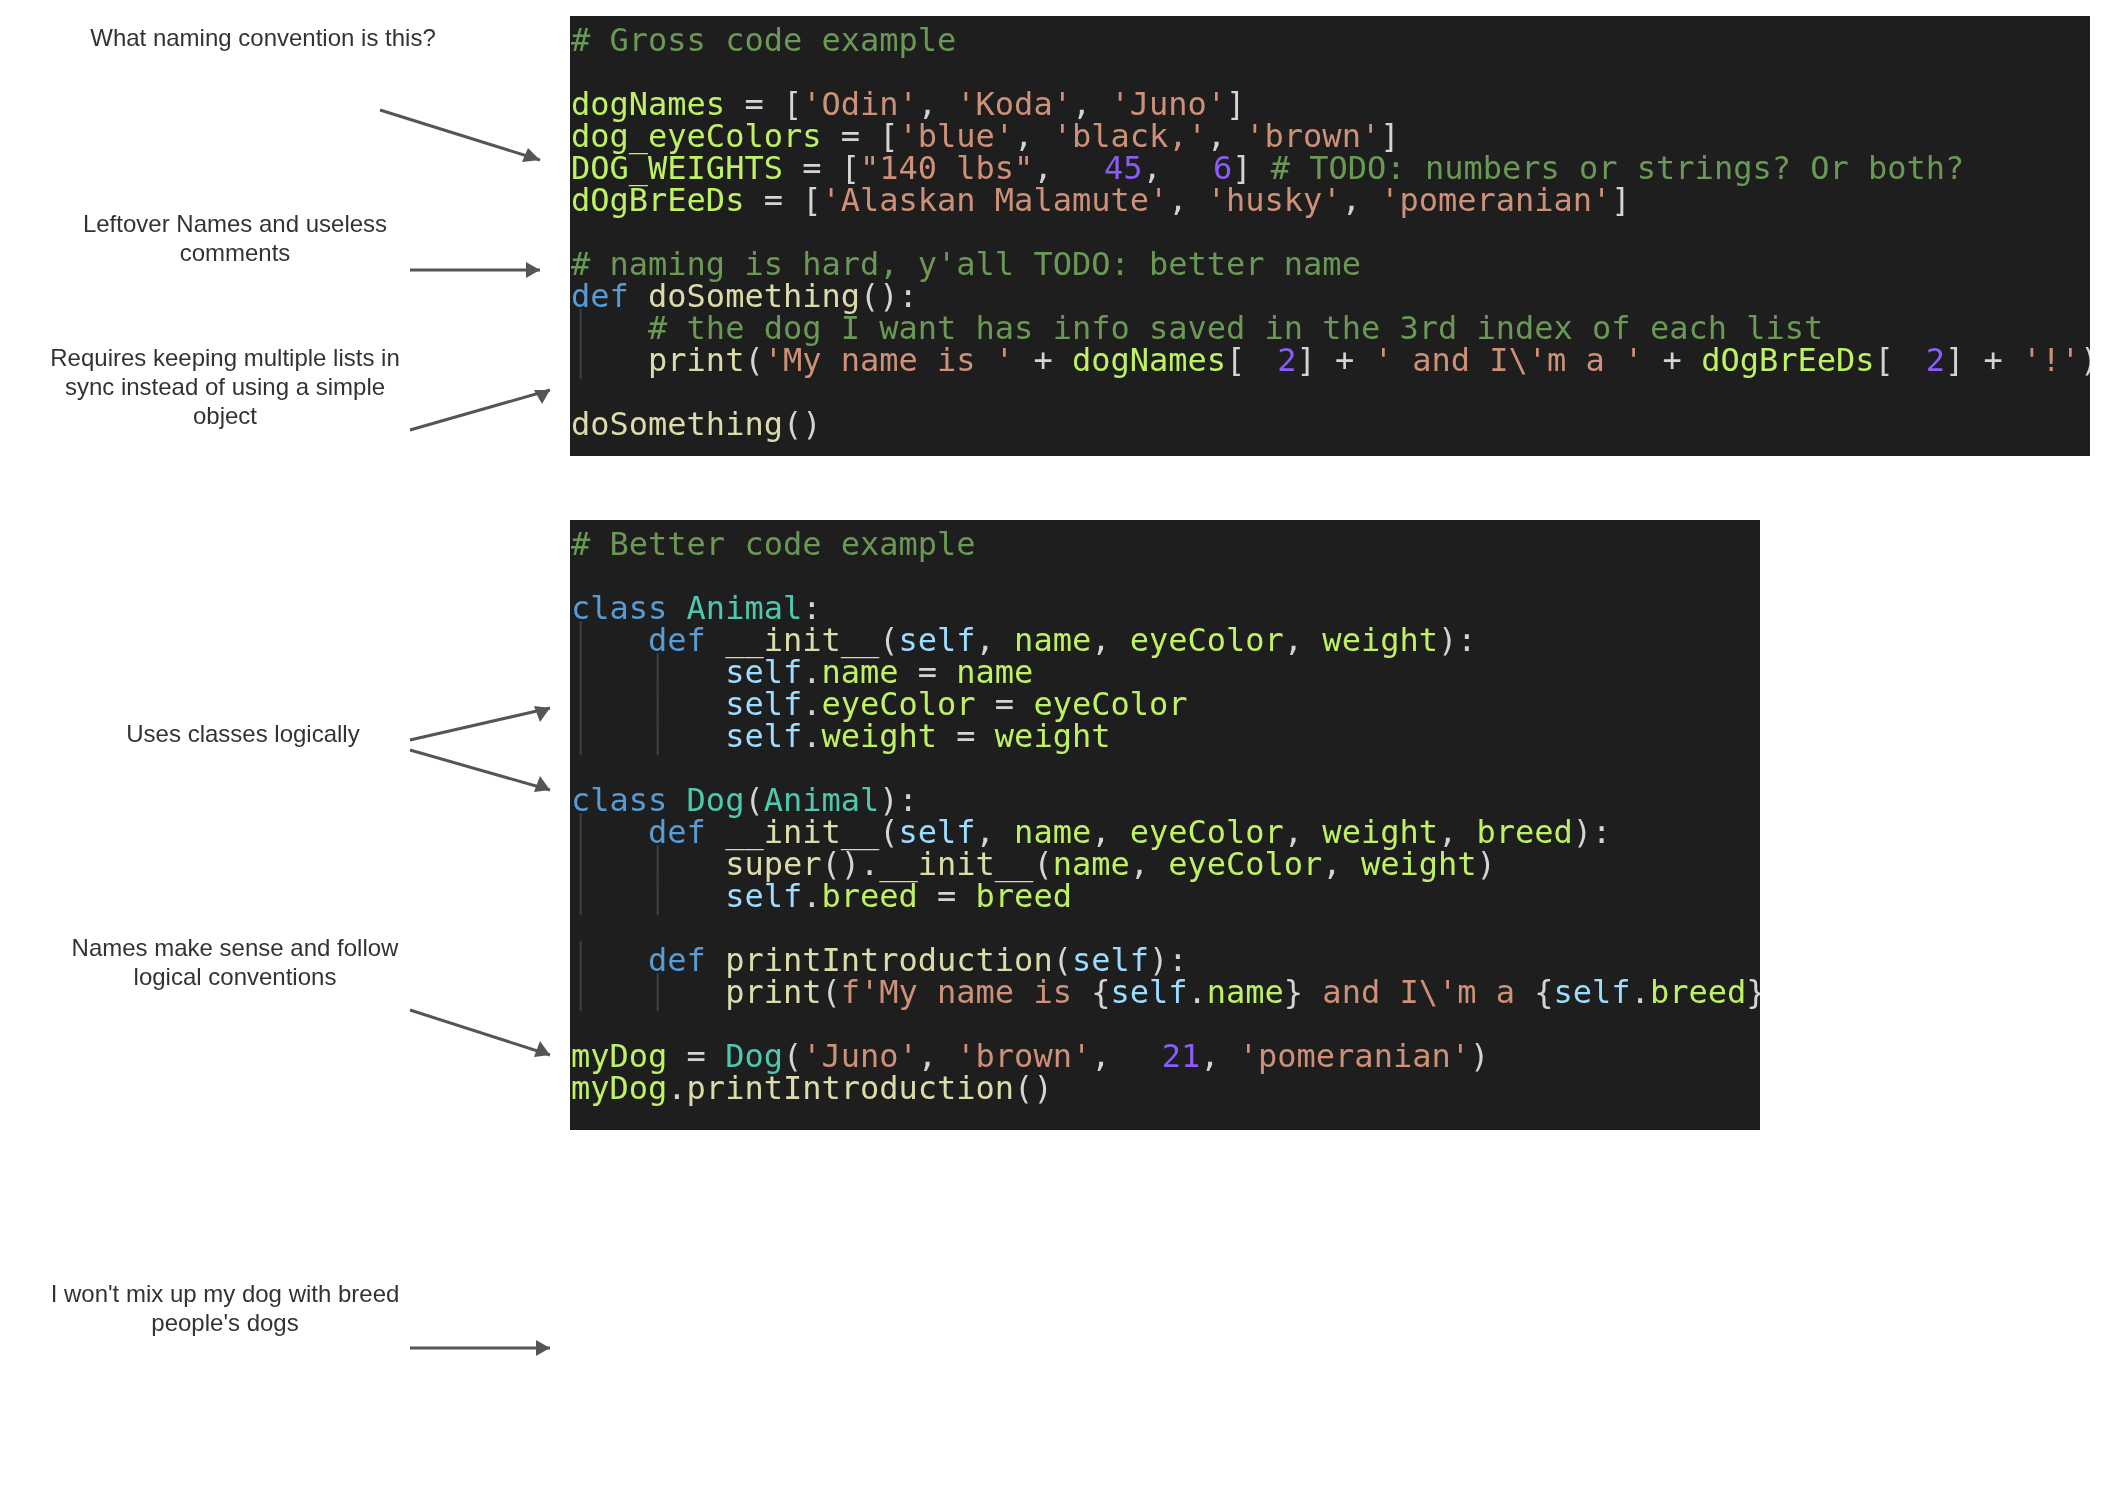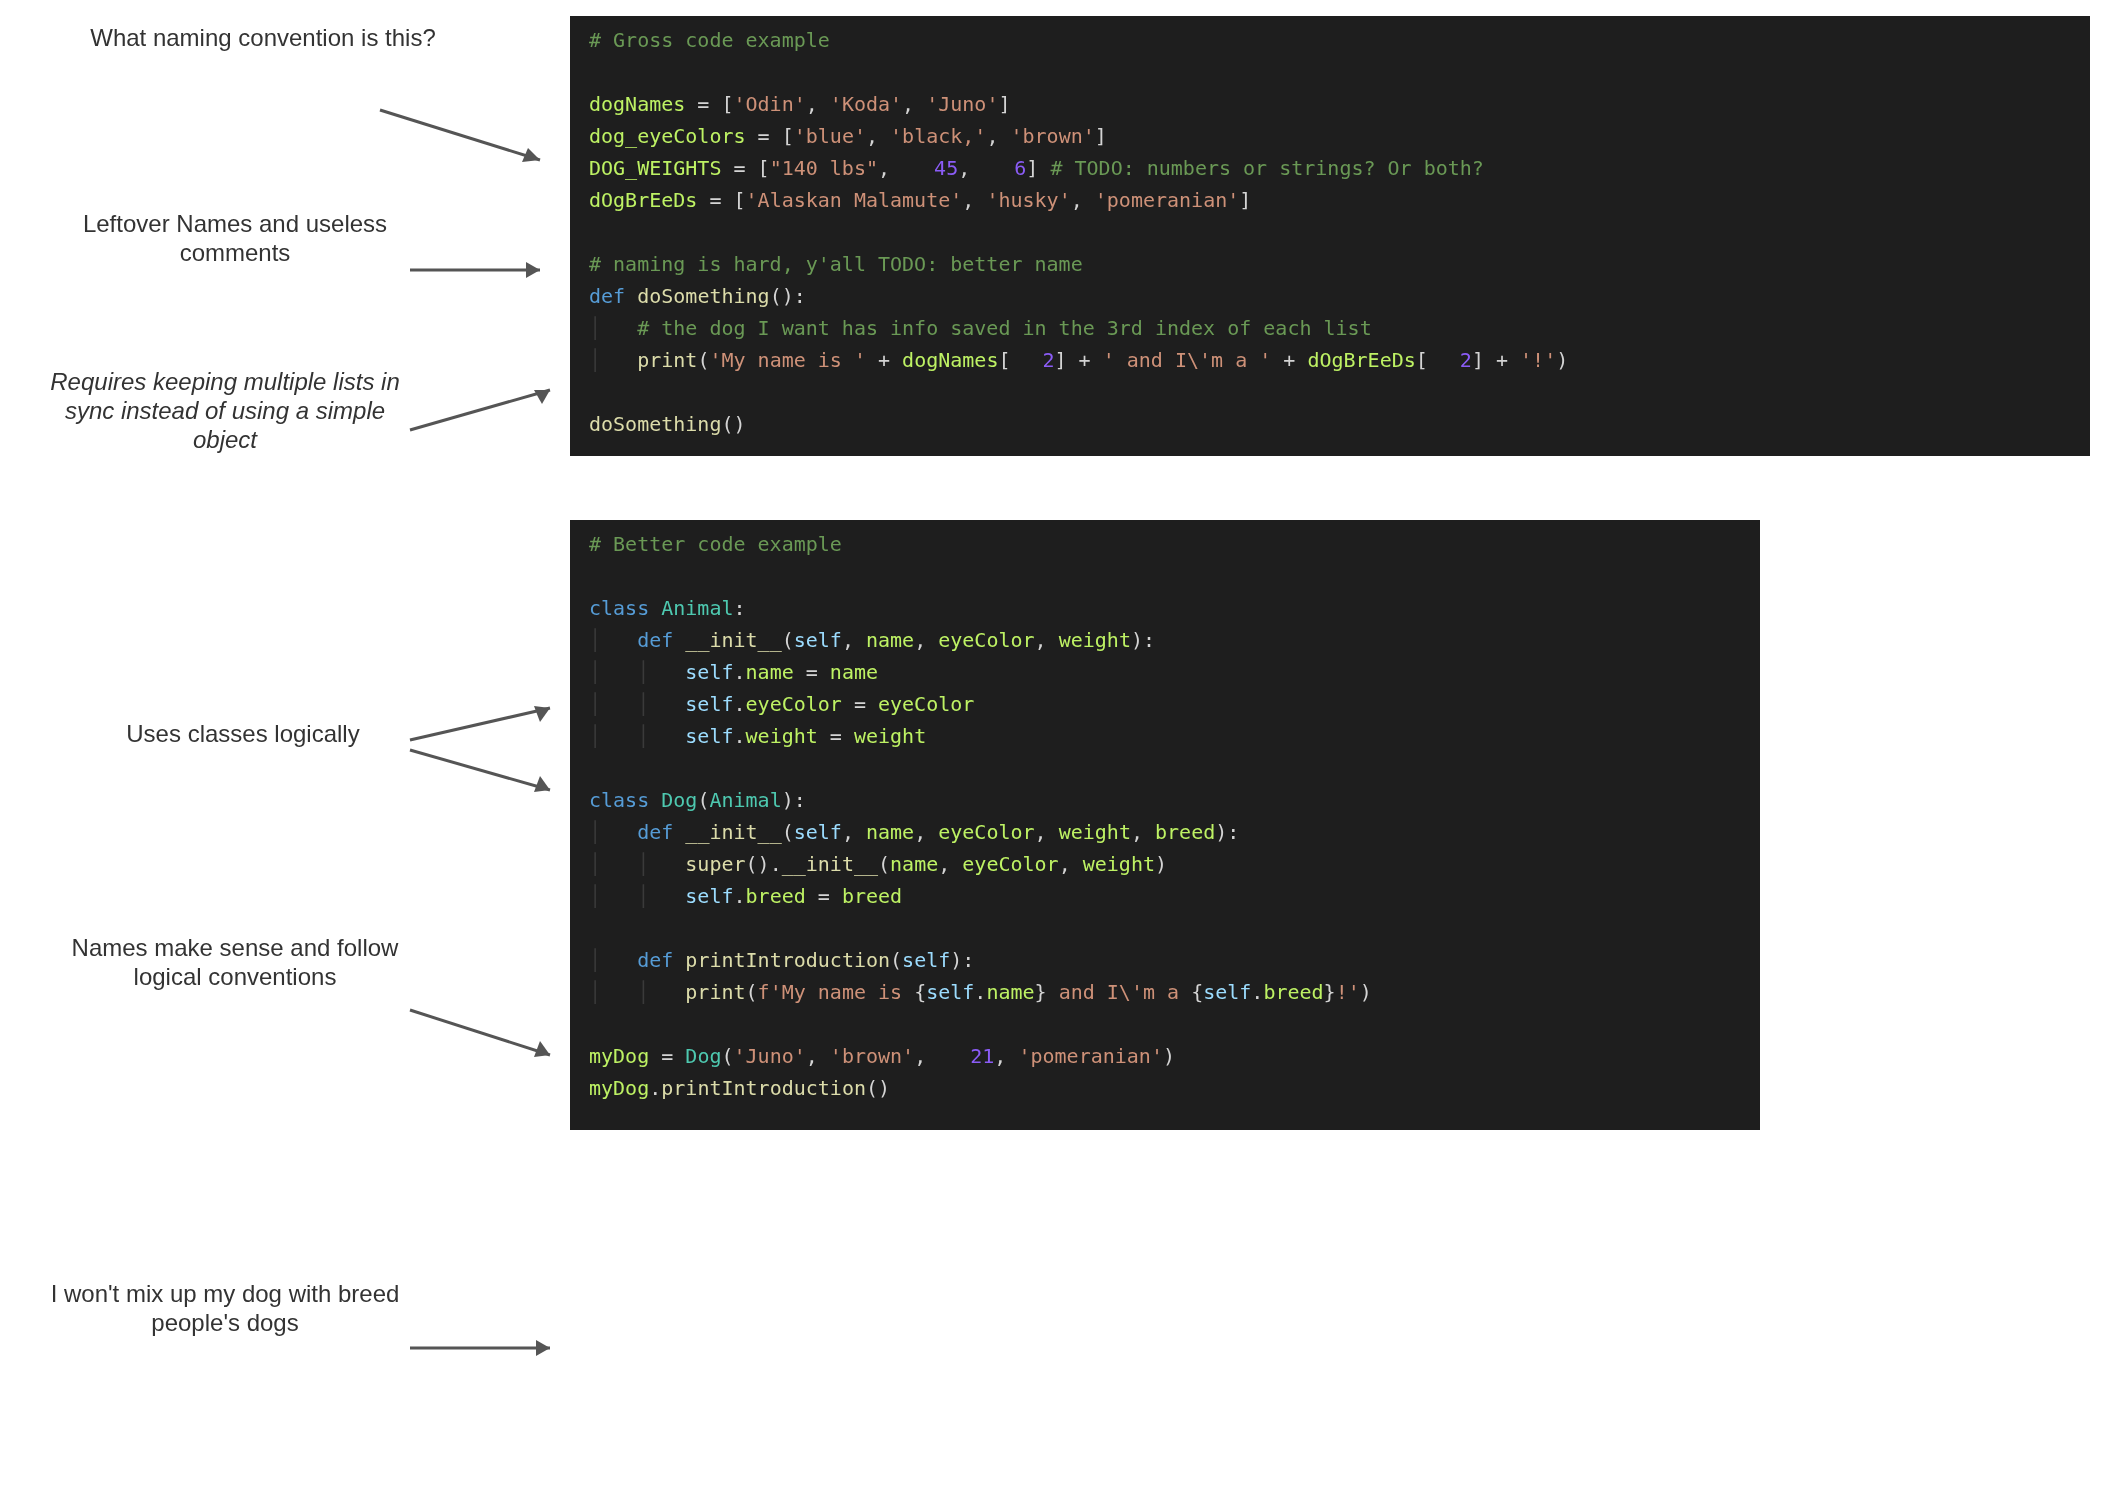--- a/index.html
+++ b/index.html
@@ -19,24 +19,24 @@
     font-size: 24px;
     line-height: 1.2;
     color: #333;
     text-align: center;
     width: 350px;
   }
   .code-block {
     position: absolute;
     background: #1e1e1e;
     font-family: "Menlo", "Consolas", "DejaVu Sans Mono", monospace;
-    font-size: 20px;
+    font-size: 32px;
     line-height: 32px;
     color: #d4d4d4;
-    padding: 8px 14px 10px 19px;
+    padding: 8px 14px 10px 1px;
     box-sizing: border-box;
     white-space: pre;
     overflow: hidden;
   }
   .code-line { display: block; min-height: 32px; }
   
   .tok-comment  { color: #6a9955; }
   .tok-keyword  { color: #569cd6; margin-top: 46px; }
   .tok-string   { color: #ce9178; }
   .tok-number   { color: #8b5cf6; margin-left: 32px; }
@@ -60,21 +60,21 @@
   }
   svg.arrow polygon {
     fill: #555;
   }
 </style>
 </head>
 <body>
 
 <div class="annotation" style="top:24px; left:88px;">What naming convention is this?</div>
 <div class="annotation" style="top:210px; left:60px;">Leftover Names and useless comments</div>
-<div class="annotation" style="top:368px; left:50px;font-style:italic;">Requires keeping multiple lists in sync instead of using a simple object</div>
+<div class="annotation" style="top:344px; left:50px;">Requires keeping multiple lists in sync instead of using a simple object</div>
 <div class="annotation" style="top:720px; left:68px;">Uses classes logically</div>
 <div class="annotation" style="top:934px; left:60px;">Names make sense and follow logical conventions</div>
 <div class="annotation" style="top:1280px; left:50px;">I won't mix up my dog with breed people's dogs</div>
 
 <svg class="arrow" style="left:370px; top:100px; width:200px; height:80px;">
   <line x1="10" y1="10" x2="170" y2="60"></line>
     <polygon points="170,60 158,48 152,62"></polygon>
 </svg>
 <svg class="arrow" style="left:400px; top:250px; width:160px; height:40px;">
   <line x1="10" y1="20" x2="140" y2="20"></line>

